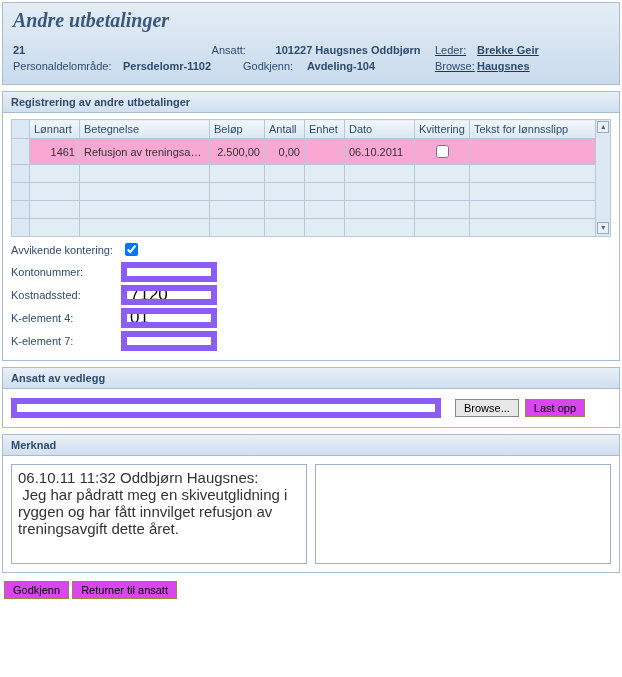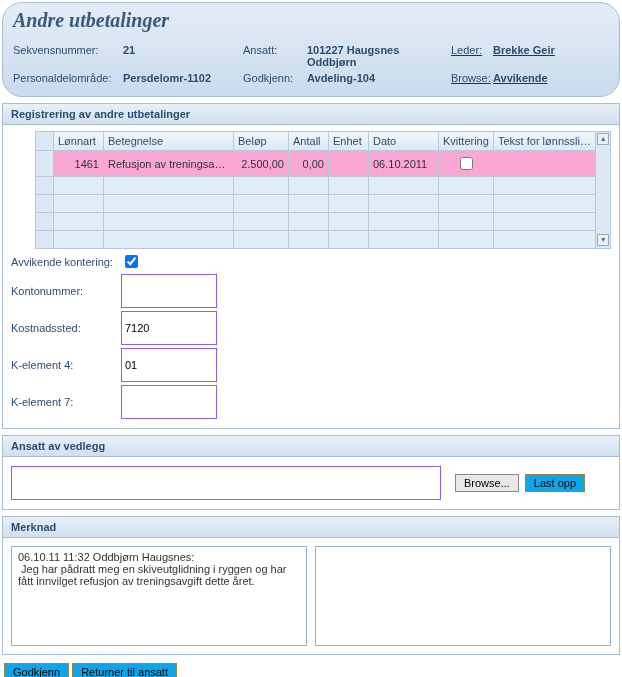--- a/index.html
+++ b/index.html
@@ -10,22 +10,21 @@
     background: #fff;
     color: #333;
     width: 622px;
   }
   .panel {
     border: 1px solid #a8bcd2;
     margin: 2px;
   }
   .header-panel {
     background: linear-gradient(#e4edf6, #c9dbed);
-    padding: 6px 6px 10px 10px;
-    border-radius: 20px;
+    padding: 6px 22px 10px 10px;
   }
   h1 {
     margin: 0 0 10px 0;
     font-size: 20px;
     font-style: italic;
     font-weight: bold;
     color: #3a5a7d;
     font-family: Georgia, 'Times New Roman', serif;
   }
   .info-row { display: flex; padding: 2px 0; }
@@ -43,21 +42,21 @@
   }
   .section-header {
     background: linear-gradient(#e9f0f8, #d0dfef);
     padding: 4px 8px;
     font-weight: bold;
     color: #2e4c6f;
     border-bottom: 1px solid #a8bcd2;
   }
   .section-body { padding: 6px 8px; background: #fff; }
 
-  .grid-wrap { display: flex; margin-left: 24px; }
+  .grid-wrap { display: flex; }
   .grid {
     border-collapse: collapse;
     width: 100%;
     table-layout: fixed;
   }
   .grid th, .grid td {
     border: 1px solid #b7c8db;
     padding: 3px 4px;
     background: #e2ecf5;
     height: 18px;
@@ -90,67 +89,66 @@
     font-size: 8px;
     line-height: 10px;
     text-align: center;
     color: #567;
   }
   .scrollbtn.bottom { position: absolute; bottom: 1px; left: 1px; }
 
   .form-row { display: flex; align-items: center; margin: 3px 0; }
   .form-label { width: 110px; color: #2e4c6f; }
   input[type=text], input.txt {
-    font-size: 11px;
-    padding: 16px 3px;
-    border: 1px solid #8b5cf6;
+    font-size: 17px;
+    padding: 4px 3px;
+    border: 6px solid #8b5cf6;
     background: #fff;
     height: 18px;
   }
   .w-sm { width: 96px; }
   .w-file { width: 430px; }
   .chk { vertical-align: middle; }
 
   .btn {
     font-size: 11px;
     padding: 2px 8px;
-    background: #0ea5e9;
+    background: #d946ef;
     border: 1px solid #9a8640;
     cursor: pointer;
   }
   .btn-grey {
     background: #e8e8e8;
     border: 1px solid #888;
   }
 
   .merknad-body { display: flex; gap: 8px; padding: 8px; }
   .merknad-box {
     border: 1px solid #9ab2c8;
     background: #fff;
     width: 50%;
     height: 100px;
     padding: 4px 6px;
     overflow: auto;
-    font-size: 11px;
+    font-size: 15px;
     color: #333;
     white-space: pre-wrap;
   }
   textarea.merknad-box { resize: none; font-family: inherit; }
 
   .action-bar { padding: 6px 4px 10px 4px; }
 </style>
 </head>
 <body>
 
 <div class="panel header-panel">
   <h1>Andre utbetalinger</h1>
 
   <div class="info-row">
     <div class="col1">
-      <span class="info-label">Sekvensnummer:</span>
       <span class="info-value">21</span>
     </div>
     <div class="col2">
       <span class="info-label">Ansatt:</span>
       <span class="info-value">101227 Haugsnes Oddbjørn</span>
     </div>
     <div class="col3">
       <span class="info-label">Leder:</span>
       <span class="info-value">Brekke Geir</span>
     </div>
@@ -160,21 +158,21 @@
     <div class="col1">
       <span class="info-label">Personaldelområde:</span>
       <span class="info-value">Persdelomr-1102</span>
     </div>
     <div class="col2">
       <span class="info-label">Godkjenn:</span>
       <span class="info-value">Avdeling-104</span>
     </div>
     <div class="col3">
       <span class="info-label">Browse:</span>
-      <span class="info-value">Avvikende</span>
+      <span class="info-value">Haugsnes</span>
     </div>
   </div>
 </div>
 
 <div class="section">
   <div class="section-header">Registrering av andre utbetalinger</div>
   <div class="section-body">
     <div class="grid-wrap">
     <table class="grid">
       <colgroup>

